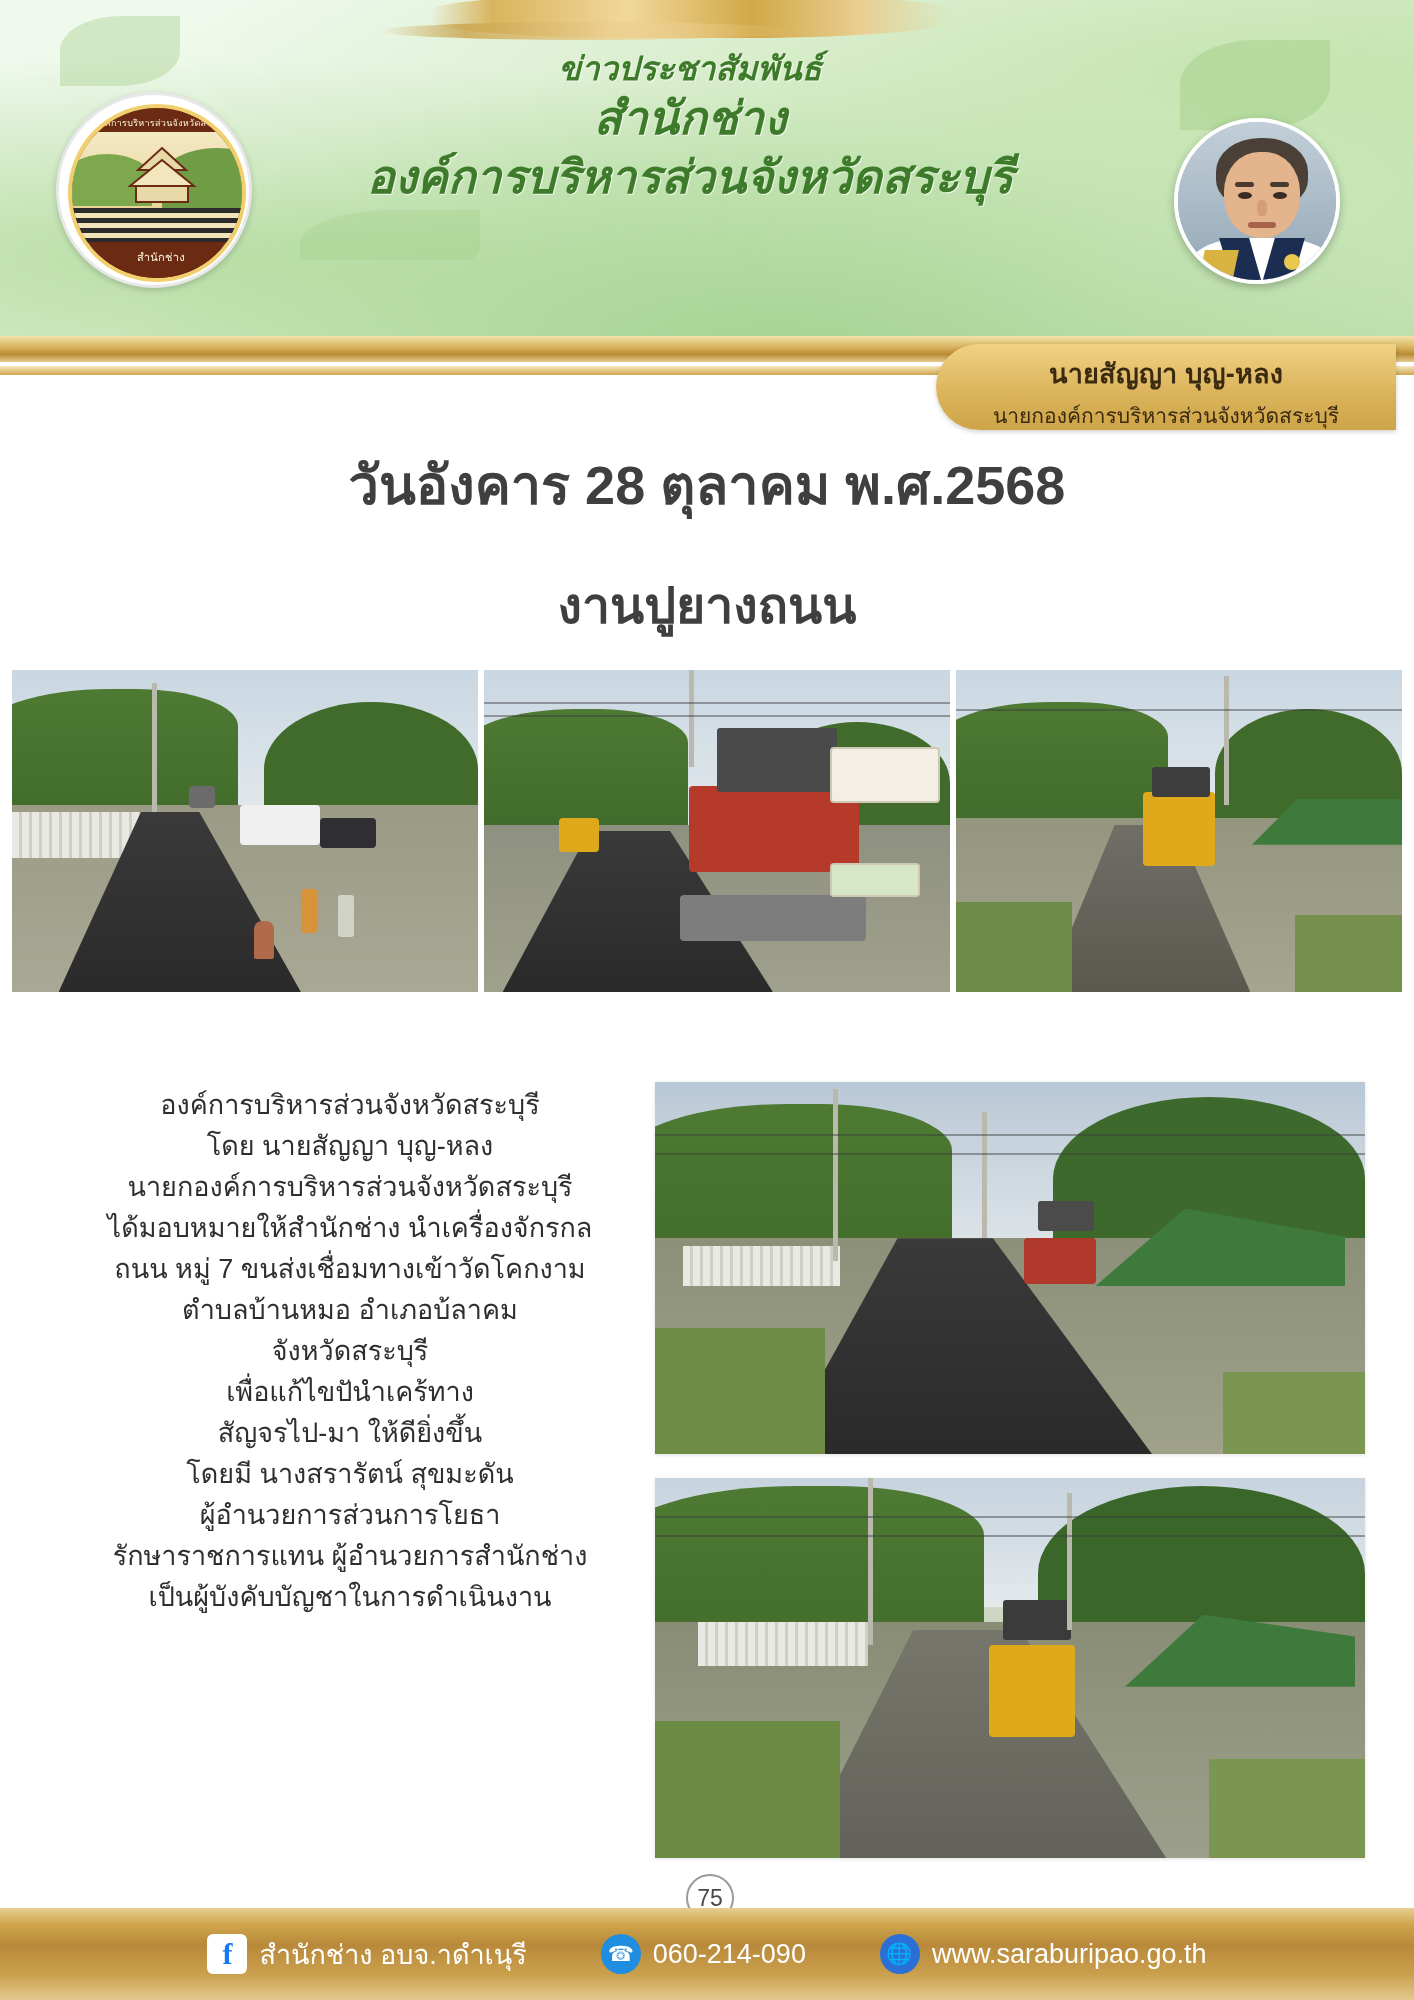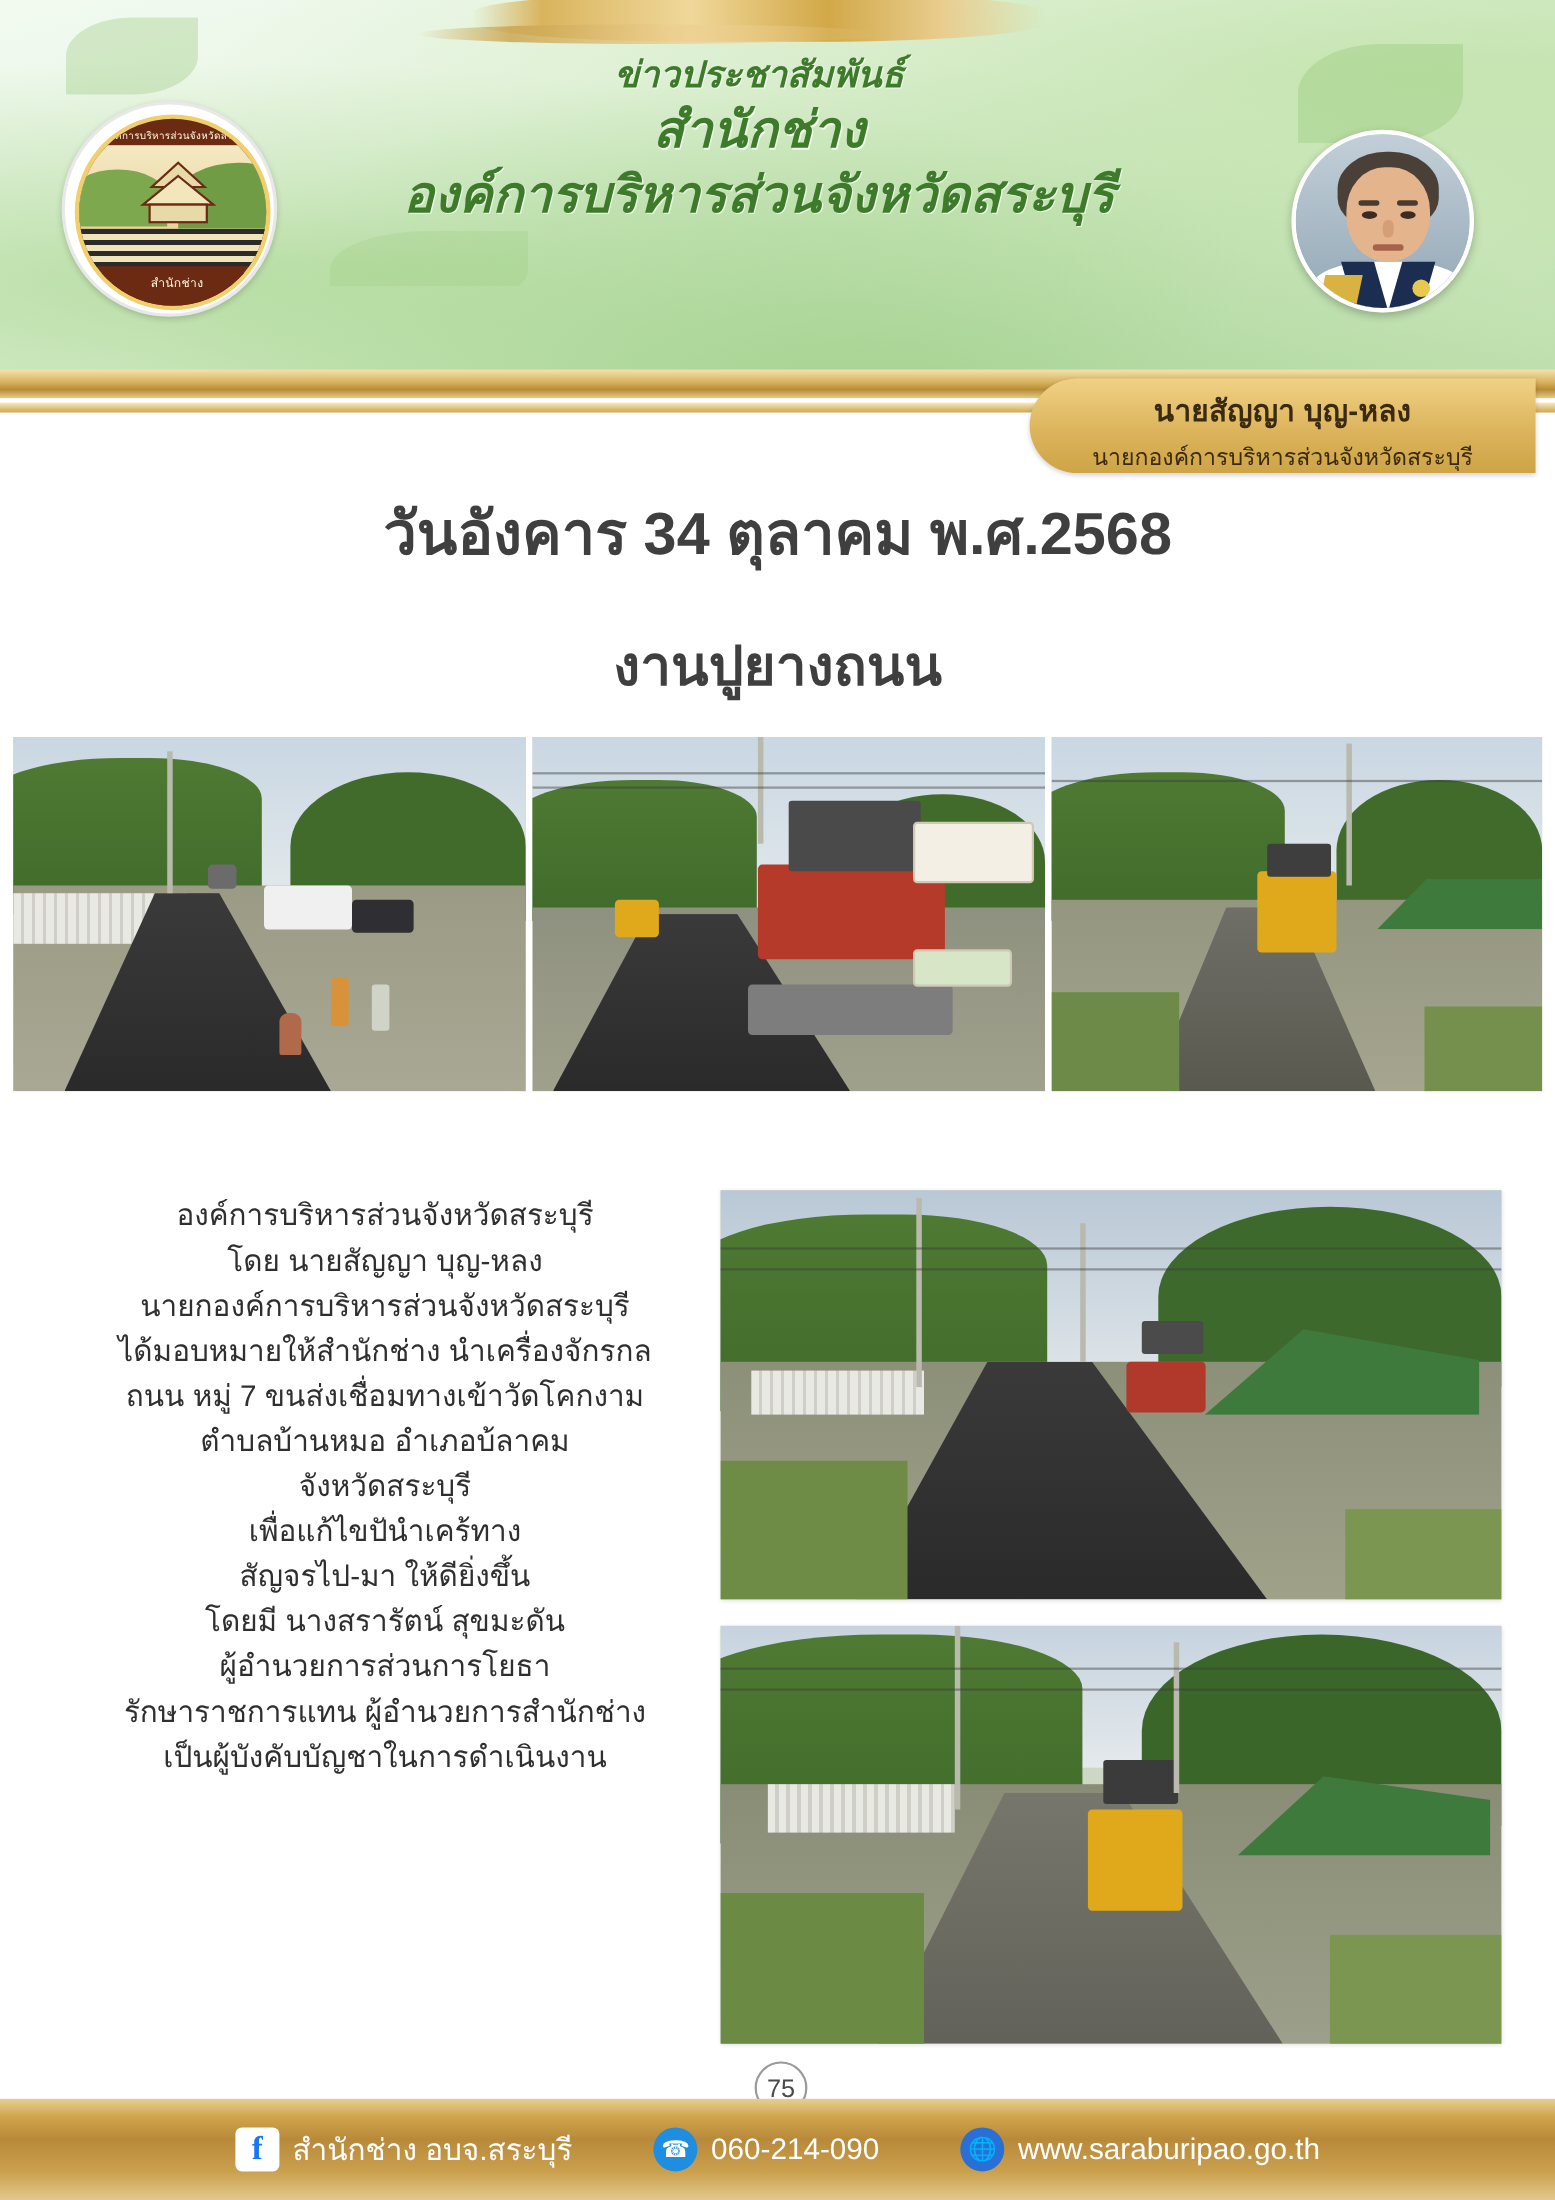--- a/index.html
+++ b/index.html
@@ -294,21 +294,21 @@
     </div>
   </div>
 
   <div class="goldbar"></div>
   <div class="goldbar2"></div>
   <div class="name-plate">
     <div class="np-name">นายสัญญา บุญ-หลง</div>
     <div class="np-role">นายกองค์การบริหารส่วนจังหวัดสระบุรี</div>
   </div>
 
-  <div class="date-line">วันอังคาร 34 ตุลาคม พ.ศ.2568</div>
+  <div class="date-line">วันอังคาร 28 ตุลาคม พ.ศ.2568</div>
   <div class="topic-line">งานปูยางถนน</div>
 
   <div class="photo-row">
 
     <div class="ph ph1">
       <div class="sky"></div>
       <div class="trees" style="left:-30px;top:6%;width:55%;height:44%;"></div>
       <div class="trees-b" style="top:10%;height:42%;"></div>
       <div class="ground" style="height:58%;background:linear-gradient(180deg,#9a9a85 0%, #a8a894 100%);"></div>
       <div class="fence" style="left:0;top:44%;width:34%;height:46px;"></div>
@@ -405,21 +405,21 @@
     <div class="pole" style="left:58%;top:4%;height:36%;"></div>
     <div class="wire" style="left:0;top:10%;width:100%;"></div>
     <div class="wire" style="left:0;top:15%;width:100%;"></div>
   </div>
 
   <div class="page-badge">75</div>
 
   <div class="footer">
     <div class="footer-item">
       <span class="fb-icon">f</span>
-      <span>สำนักช่าง อบจ.สระบุรี</span>
+      <span>สำนักช่าง อบจ.าดำเนุรี</span>
     </div>
     <div class="footer-sep"></div>
     <div class="footer-item">
       <span class="circ-icon phone-icon">☎</span>
       <span>060-214-090</span>
     </div>
     <div class="footer-sep"></div>
     <div class="footer-item">
       <span class="circ-icon globe-icon">🌐</span>
       <span>www.saraburipao.go.th</span>

